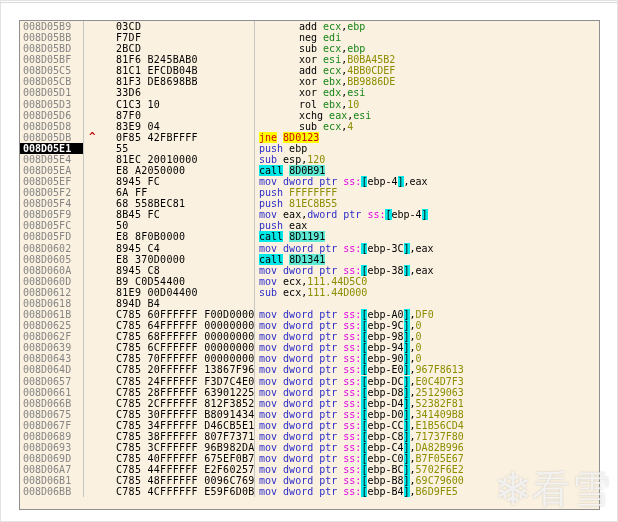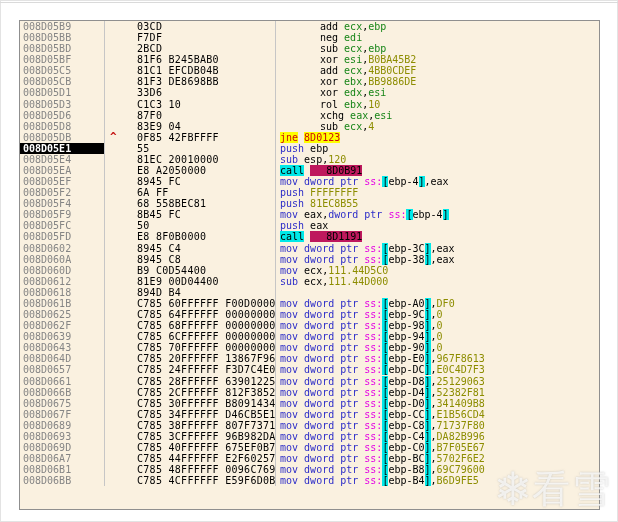--- a/index.html
+++ b/index.html
@@ -9,21 +9,21 @@
     box-shadow:inset 0 0 0 1px #e3e3e3;
   }
   .top-line{position:absolute;left:0;top:2px;width:618px;height:1px;background:#dadada;}
   .panel{
     position:absolute;left:19px;top:20px;width:581px;height:490px;
     background:#faf1e0;border:1px solid #8f8f8f;box-sizing:border-box;overflow:hidden;
   }
   .rows{position:absolute;left:0;top:0;width:100%;height:100%;}
   .row{display:flex;height:11.09px;line-height:11.1px;font-size:10px;white-space:pre;}
   .col-addr{
-    width:85px;box-sizing:border-box;border-right:1px solid #c6c6c6;
+    width:64px;box-sizing:border-box;border-right:1px solid #c6c6c6;
     padding-left:3px;color:#858585;overflow:hidden;flex:none;
   }
   .col-addr.sel{background:#000000;color:#ffffff;font-weight:bold;}
   .col-bytes{
     width:171px;box-sizing:border-box;border-right:1px solid #c6c6c6;
     padding-left:32px;color:#000;overflow:hidden;flex:none;position:relative;
     letter-spacing:0.28px;
   }
   .jump-arrow{
     position:absolute;left:5px;top:-1px;color:#c41212;font-weight:bold;
@@ -31,21 +31,21 @@
   }
   .col-disasm{flex:1;padding-left:4px;overflow:hidden;color:#000;}
   .tk-mn{color:#000000;margin-left:40px;}
   .tk-bl{color:#2e2ec8;}
   .tk-rg{color:#178517;}
   .tk-pl{color:#000000;}
   .tk-nu{color:#8d8d00;}
   .tk-sg{color:#e400e4;}
   .tk-bo,.tk-bc{color:#000000;background:#00e8e8;}
   .tk-cy{color:#000000;background:#00e8e8;}
-  .tk-ty{color:#000000;background:#be185d;padding-left:16px;}
+  .tk-ty{color:#000000;background:#5eead4;}
   .tk-jy{color:#ce0a0a;background:#ffff00;}
   .watermark{
     position:absolute;right:6px;bottom:10px;display:flex;align-items:center;
     font-family:"DejaVu Sans","Liberation Sans",sans-serif;
     color:rgba(255,255,255,0.75);text-shadow:0 0 2px rgba(150,150,150,0.55);
     pointer-events:none;
   }
   .wm-flake{font-size:46px;line-height:46px;}
   .wm-text{font-size:38px;line-height:42px;letter-spacing:2px;}
 </style>
@@ -71,20 +71,21 @@
         <div class="row"><div class="col-addr sel">008D05E1</div><div class="col-bytes"><span class="bytes-text">55</span></div><div class="col-disasm"><span class="tk-bl">push </span><span class="tk-pl">ebp</span></div></div>
         <div class="row"><div class="col-addr">008D05E4</div><div class="col-bytes"><span class="bytes-text">81EC 20010000</span></div><div class="col-disasm"><span class="tk-bl">sub </span><span class="tk-pl">esp,</span><span class="tk-nu">120</span></div></div>
         <div class="row"><div class="col-addr">008D05EA</div><div class="col-bytes"><span class="bytes-text">E8 A2050000</span></div><div class="col-disasm"><span class="tk-cy">call</span><span class="tk-pl"> </span><span class="tk-ty">8D0B91</span></div></div>
         <div class="row"><div class="col-addr">008D05EF</div><div class="col-bytes"><span class="bytes-text">8945 FC</span></div><div class="col-disasm"><span class="tk-bl">mov </span><span class="tk-bl">dword ptr </span><span class="tk-sg">ss:</span><span class="tk-bo">[</span><span class="tk-pl">ebp-4</span><span class="tk-bc">]</span><span class="tk-pl">,eax</span></div></div>
         <div class="row"><div class="col-addr">008D05F2</div><div class="col-bytes"><span class="bytes-text">6A FF</span></div><div class="col-disasm"><span class="tk-bl">push </span><span class="tk-nu">FFFFFFFF</span></div></div>
         <div class="row"><div class="col-addr">008D05F4</div><div class="col-bytes"><span class="bytes-text">68 558BEC81</span></div><div class="col-disasm"><span class="tk-bl">push </span><span class="tk-nu">81EC8B55</span></div></div>
         <div class="row"><div class="col-addr">008D05F9</div><div class="col-bytes"><span class="bytes-text">8B45 FC</span></div><div class="col-disasm"><span class="tk-bl">mov </span><span class="tk-pl">eax,</span><span class="tk-bl">dword ptr </span><span class="tk-sg">ss:</span><span class="tk-bo">[</span><span class="tk-pl">ebp-4</span><span class="tk-bc">]</span></div></div>
         <div class="row"><div class="col-addr">008D05FC</div><div class="col-bytes"><span class="bytes-text">50</span></div><div class="col-disasm"><span class="tk-bl">push </span><span class="tk-pl">eax</span></div></div>
         <div class="row"><div class="col-addr">008D05FD</div><div class="col-bytes"><span class="bytes-text">E8 8F0B0000</span></div><div class="col-disasm"><span class="tk-cy">call</span><span class="tk-pl"> </span><span class="tk-ty">8D1191</span></div></div>
         <div class="row"><div class="col-addr">008D0602</div><div class="col-bytes"><span class="bytes-text">8945 C4</span></div><div class="col-disasm"><span class="tk-bl">mov </span><span class="tk-bl">dword ptr </span><span class="tk-sg">ss:</span><span class="tk-bo">[</span><span class="tk-pl">ebp-3C</span><span class="tk-bc">]</span><span class="tk-pl">,eax</span></div></div>
+        <div class="row"><div class="col-addr">008D0605</div><div class="col-bytes"><span class="bytes-text">E8 370D0000</span></div><div class="col-disasm"><span class="tk-cy">call</span><span class="tk-pl"> </span><span class="tk-ty">8D1341</span></div></div>
         <div class="row"><div class="col-addr">008D060A</div><div class="col-bytes"><span class="bytes-text">8945 C8</span></div><div class="col-disasm"><span class="tk-bl">mov </span><span class="tk-bl">dword ptr </span><span class="tk-sg">ss:</span><span class="tk-bo">[</span><span class="tk-pl">ebp-38</span><span class="tk-bc">]</span><span class="tk-pl">,eax</span></div></div>
         <div class="row"><div class="col-addr">008D060D</div><div class="col-bytes"><span class="bytes-text">B9 C0D54400</span></div><div class="col-disasm"><span class="tk-bl">mov </span><span class="tk-pl">ecx,</span><span class="tk-nu">111.44D5C0</span></div></div>
         <div class="row"><div class="col-addr">008D0612</div><div class="col-bytes"><span class="bytes-text">81E9 00D04400</span></div><div class="col-disasm"><span class="tk-bl">sub </span><span class="tk-pl">ecx,</span><span class="tk-nu">111.44D000</span></div></div>
         <div class="row"><div class="col-addr">008D0618</div><div class="col-bytes"><span class="bytes-text">894D B4</span></div></div>
         <div class="row"><div class="col-addr">008D061B</div><div class="col-bytes"><span class="bytes-text">C785 60FFFFFF F00D0000</span></div><div class="col-disasm"><span class="tk-bl">mov </span><span class="tk-bl">dword ptr </span><span class="tk-sg">ss:</span><span class="tk-bo">[</span><span class="tk-pl">ebp-A0</span><span class="tk-bc">]</span><span class="tk-pl">,</span><span class="tk-nu">DF0</span></div></div>
         <div class="row"><div class="col-addr">008D0625</div><div class="col-bytes"><span class="bytes-text">C785 64FFFFFF 00000000</span></div><div class="col-disasm"><span class="tk-bl">mov </span><span class="tk-bl">dword ptr </span><span class="tk-sg">ss:</span><span class="tk-bo">[</span><span class="tk-pl">ebp-9C</span><span class="tk-bc">]</span><span class="tk-pl">,</span><span class="tk-nu">0</span></div></div>
         <div class="row"><div class="col-addr">008D062F</div><div class="col-bytes"><span class="bytes-text">C785 68FFFFFF 00000000</span></div><div class="col-disasm"><span class="tk-bl">mov </span><span class="tk-bl">dword ptr </span><span class="tk-sg">ss:</span><span class="tk-bo">[</span><span class="tk-pl">ebp-98</span><span class="tk-bc">]</span><span class="tk-pl">,</span><span class="tk-nu">0</span></div></div>
         <div class="row"><div class="col-addr">008D0639</div><div class="col-bytes"><span class="bytes-text">C785 6CFFFFFF 00000000</span></div><div class="col-disasm"><span class="tk-bl">mov </span><span class="tk-bl">dword ptr </span><span class="tk-sg">ss:</span><span class="tk-bo">[</span><span class="tk-pl">ebp-94</span><span class="tk-bc">]</span><span class="tk-pl">,</span><span class="tk-nu">0</span></div></div>
         <div class="row"><div class="col-addr">008D0643</div><div class="col-bytes"><span class="bytes-text">C785 70FFFFFF 00000000</span></div><div class="col-disasm"><span class="tk-bl">mov </span><span class="tk-bl">dword ptr </span><span class="tk-sg">ss:</span><span class="tk-bo">[</span><span class="tk-pl">ebp-90</span><span class="tk-bc">]</span><span class="tk-pl">,</span><span class="tk-nu">0</span></div></div>
         <div class="row"><div class="col-addr">008D064D</div><div class="col-bytes"><span class="bytes-text">C785 20FFFFFF 13867F96</span></div><div class="col-disasm"><span class="tk-bl">mov </span><span class="tk-bl">dword ptr </span><span class="tk-sg">ss:</span><span class="tk-bo">[</span><span class="tk-pl">ebp-E0</span><span class="tk-bc">]</span><span class="tk-pl">,</span><span class="tk-nu">967F8613</span></div></div>

